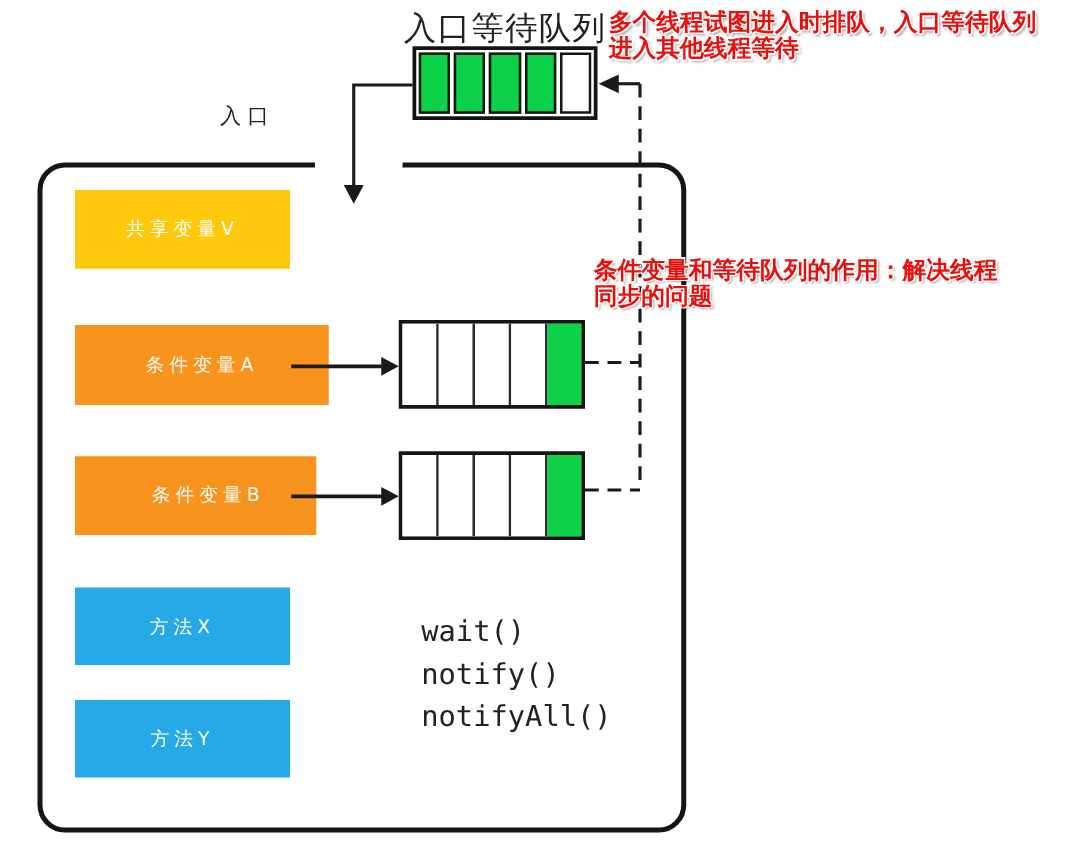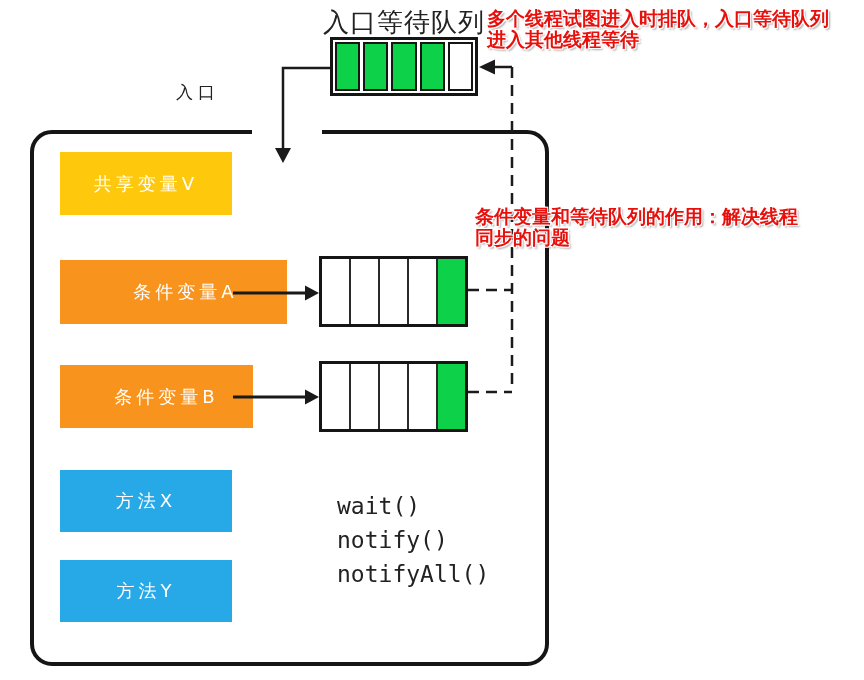--- a/index.html
+++ b/index.html
@@ -12,27 +12,27 @@
     position:absolute;left:30px;top:130px;width:511px;height:528px;
     border:4px solid #151515;border-radius:22px;background:#fff;z-index:1;
   }
   .border-gap{
     position:absolute;left:252px;top:127px;width:70px;height:10px;
     background:#fff;z-index:2;
   }
   
   .labelbox{
     position:absolute;z-index:2;display:flex;align-items:center;justify-content:center;
-    color:#fff;font-size:18px;letter-spacing:4px;font-weight:500;
+    color:#fff;font-size:15px;letter-spacing:4px;font-weight:500;
   }
   .labelbox.yellow{background:var(--yellow,#fec80d);}
   .labelbox.orange{background:var(--orange,#f8941d);}
   .labelbox.blue{background:var(--blue,#27a9e8);}
   #box-shared {left:60px;top:152px;width:172px;height:63px;}
-  #box-cond-a {left:60px;top:260px;width:203px;height:64px;padding-left:24px;}
+  #box-cond-a {left:60px;top:260px;width:203px;height:64px;}
   #box-cond-b {left:60px;top:365px;width:173px;height:63px;padding-left:20px;}
   #box-method-x{left:60px;top:470px;width:172px;height:62px;}
   #box-method-y{left:60px;top:560px;width:172px;height:62px;}
   
   .queue{
     position:absolute;z-index:2;display:flex;background:#fff;
     border:3px solid #151515;box-sizing:border-box;
   }
   .queue.gapped{gap:3px;padding:2px;}
   .queue .cell{flex:1;box-sizing:border-box;}

